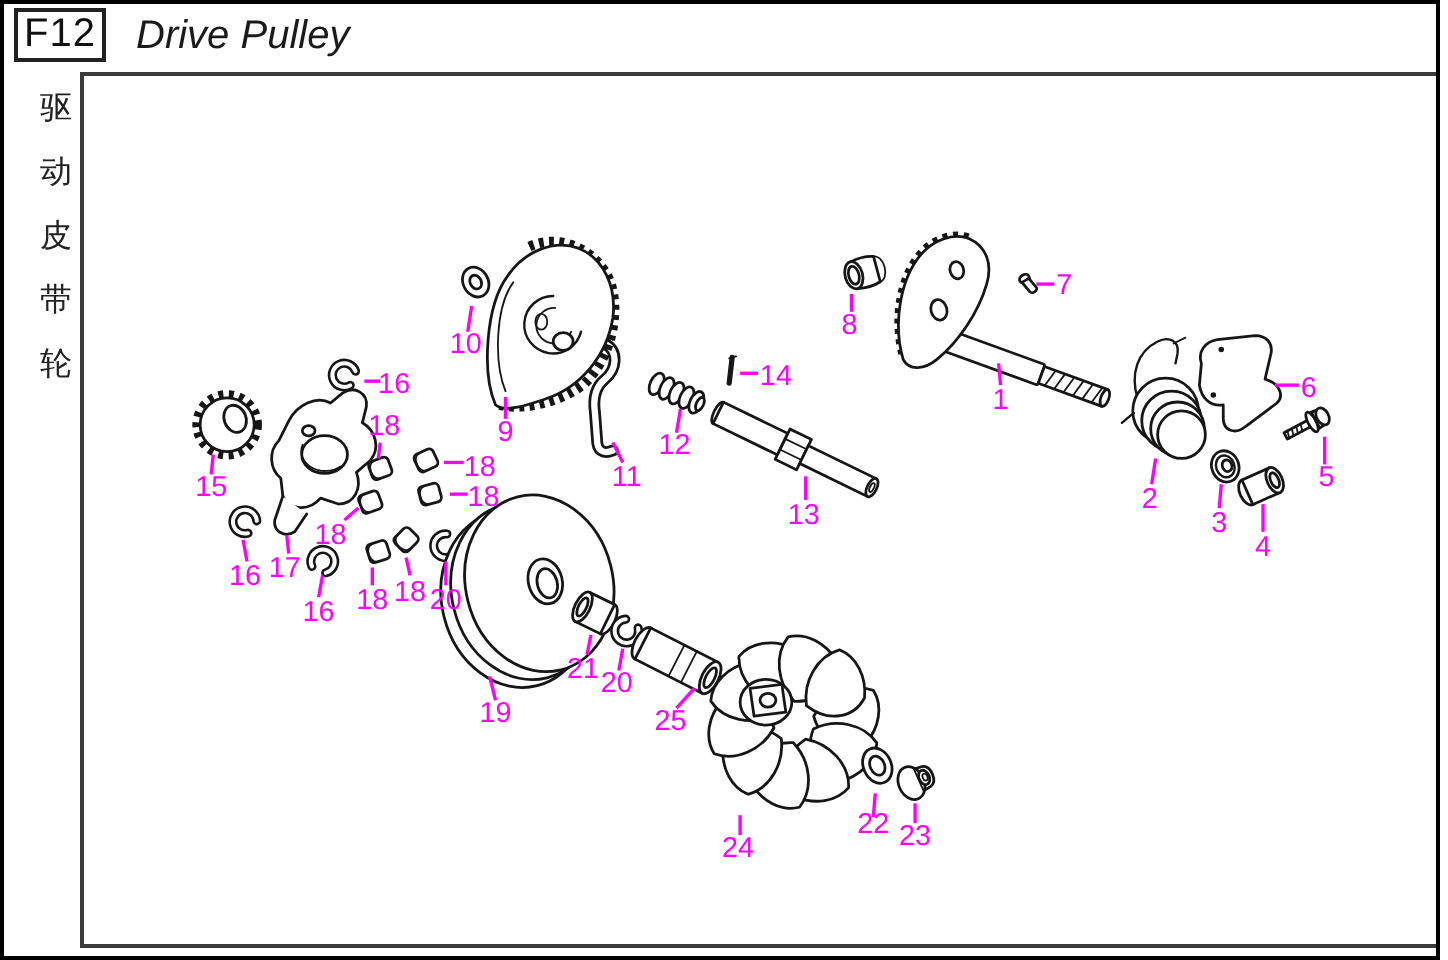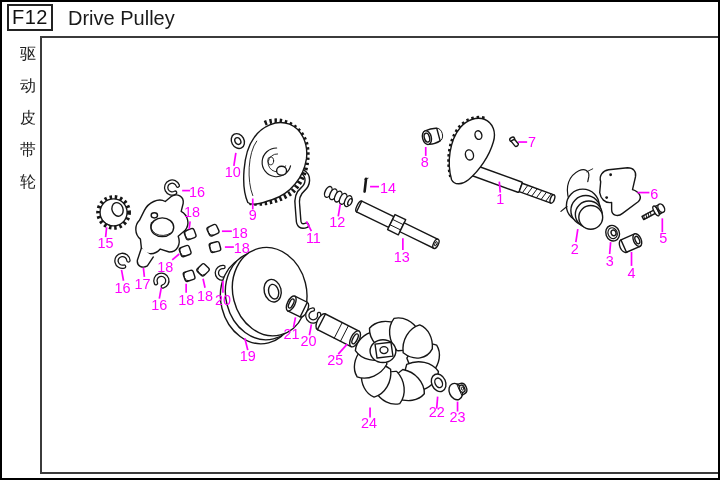--- a/index.html
+++ b/index.html
@@ -8,21 +8,21 @@
     border:2px solid #000;box-sizing:border-box;
     font-family:"Liberation Sans", sans-serif;color:#111;overflow:hidden;
   }
   .code-box{
     position:absolute;left:5px;top:2px;width:46px;height:27px;
     border:2px solid #222;box-sizing:border-box;
     display:flex;align-items:center;justify-content:center;
     font-size:20px;letter-spacing:0.5px;background:#fff;
   }
   .page-title{
-    position:absolute;left:66px;top:5px;font-size:20px;color:#1a1a1a;
+    position:absolute;left:66px;top:5px;font-size:20px;color:#1a1a1a;font-style:italic;
   }
   .side-label{
     position:absolute;left:13px;top:42px;width:26px;
     display:flex;flex-direction:column;align-items:center;gap:11px;
     font-size:16px;color:#222;
   }
   .diagram-box{
     position:absolute;left:38px;top:34px;width:680px;height:438px;
     border:2px solid #3b3b3b;box-sizing:border-box;background:#fff;
   }

